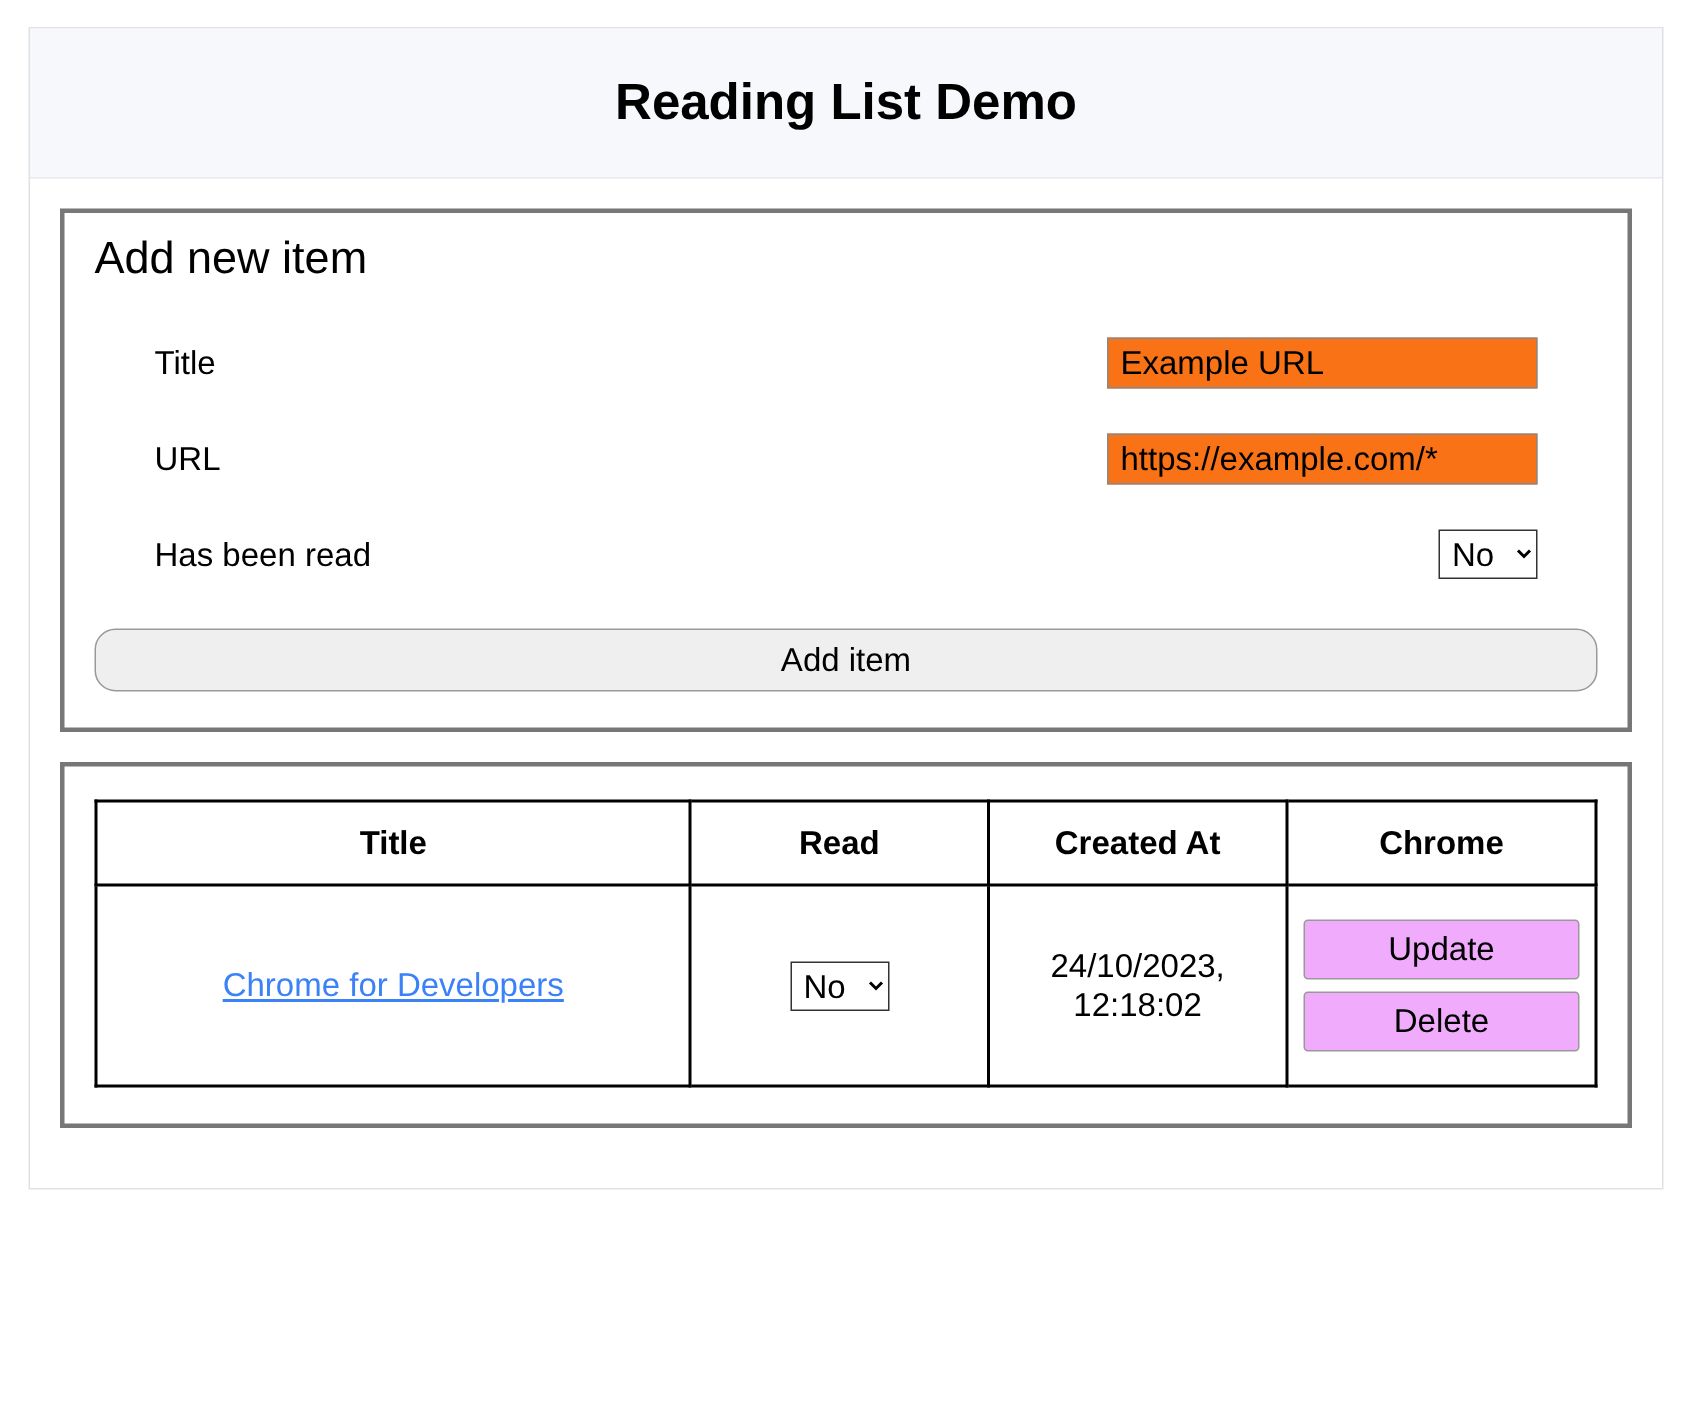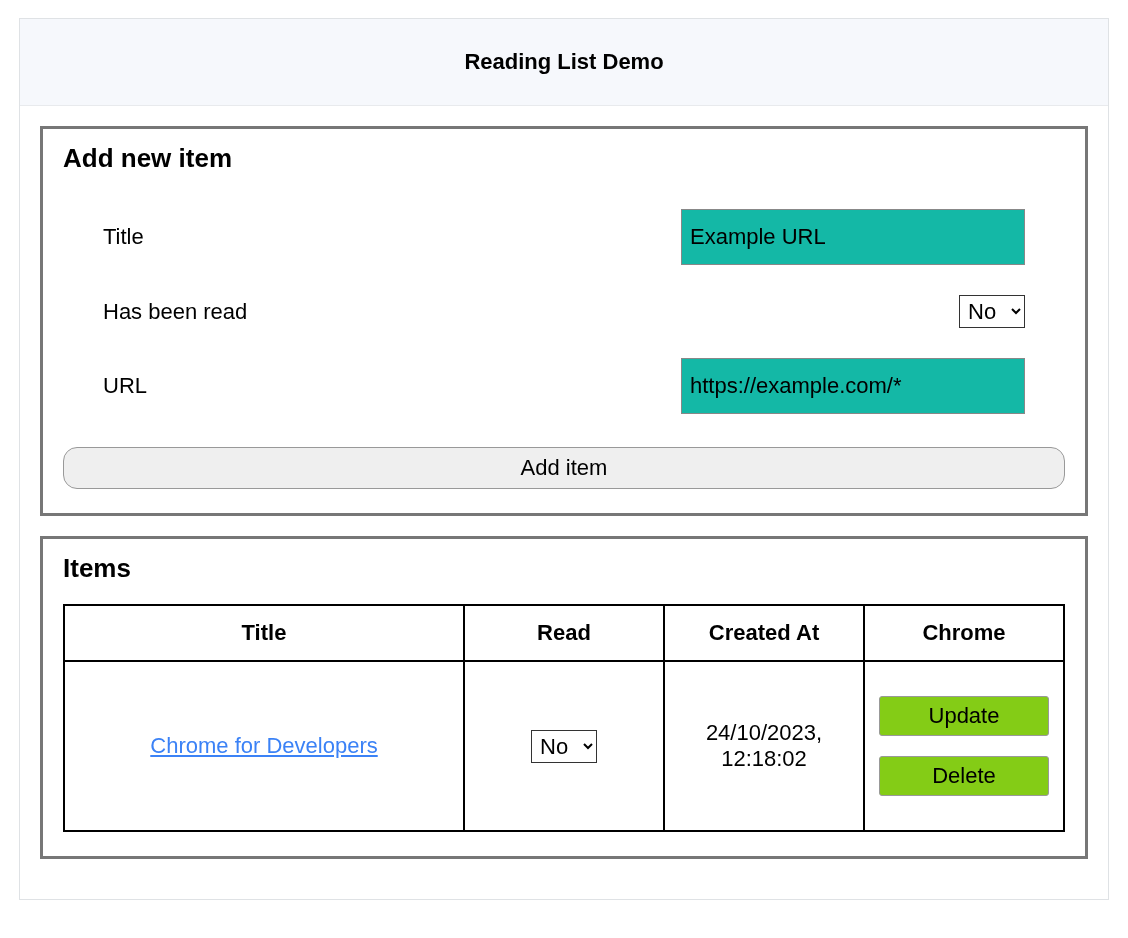--- a/index.html
+++ b/index.html
@@ -19,52 +19,52 @@
       background: #fff;
     }
     .header {
       background: #f6f8fc;
       padding: 30px 0;
       text-align: center;
       border-bottom: 1px solid #e8eaed;
     }
     .header h1 {
       margin: 0;
-      font-size: 22px;
+      font-size: 34px;
       font-weight: 700;
     }
     .content {
       padding: 20px;
     }
     .panel {
       border: 3px solid #777;
       padding: 14px 20px 24px 20px;
       margin-bottom: 20px;
     }
     .panel h2 {
       margin: 0 0 20px 0;
-      font-size: 26px;
-      font-weight: 700;
+      font-size: 30px;
+      font-weight: 400;
     }
     .form-row {
       display: flex;
       justify-content: space-between;
       align-items: center;
       padding: 15px 40px;
       font-size: 22px;
     }
     .form-row label {
       font-size: 22px;
     }
     .form-row input[type="text"] {
-      width: 344px;
+      width: 287px;
       font-size: 22px;
-      padding: 14px 8px;
+      padding: 3px 8px;
       border: 1px solid #888;
-      background: #14b8a6;
+      background: #f97316;
     }
     .select-control {
       font-size: 22px;
       padding: 2px 4px;
       border: 1px solid #333;
       background: #fff;
     }
     .add-item-btn {
       display: block;
       width: 100%;
@@ -92,25 +92,25 @@
     table.items-table th {
       font-weight: 700;
     }
     .item-link {
       color: #3b82f6;
       text-decoration: underline;
       font-size: 22px;
     }
     .action-btn {
       display: block;
-      width: 170px;
-      margin: 20px auto;
+      width: 184px;
+      margin: 8px auto;
       font-size: 22px;
       padding: 6px 0;
-      background: #84cc16;
+      background: #f0abfc;
       border: 1px solid #999;
       border-radius: 3px;
       cursor: pointer;
     }
     .col-title  { width: 40%; }
     .col-read   { width: 20%; }
     .col-created{ width: 20%; }
     .col-actions{ width: 20%; }
   </style>
 </head>
@@ -126,37 +126,36 @@
 
     <div class="panel">
       <h2>Add new item</h2>
 
       <div class="form-row">
         <label>Title</label>
         <input type="text" value="Example URL" style="">
       </div>
 
       <div class="form-row">
+        <label>URL</label>
+        <input type="text" value="https://example.com/*" style="">
+      </div>
+
+      <div class="form-row">
         <label>Has been read</label>
         <select class="select-control">
           <option>No</option>
           <option>Yes</option>
         </select>
       </div>
 
-      <div class="form-row">
-        <label>URL</label>
-        <input type="text" value="https://example.com/*" style="">
-      </div>
-
       <button class="add-item-btn">Add item</button>
     </div>
 
     <div class="panel">
-      <h2>Items</h2>
 
       <table class="items-table">
         <thead>
           <tr>
             <th class="col-title">Title</th>
             <th class="col-read">Read</th>
             <th class="col-created">Created At</th>
             <th class="col-actions">Chrome</th>
           </tr>
         </thead>

